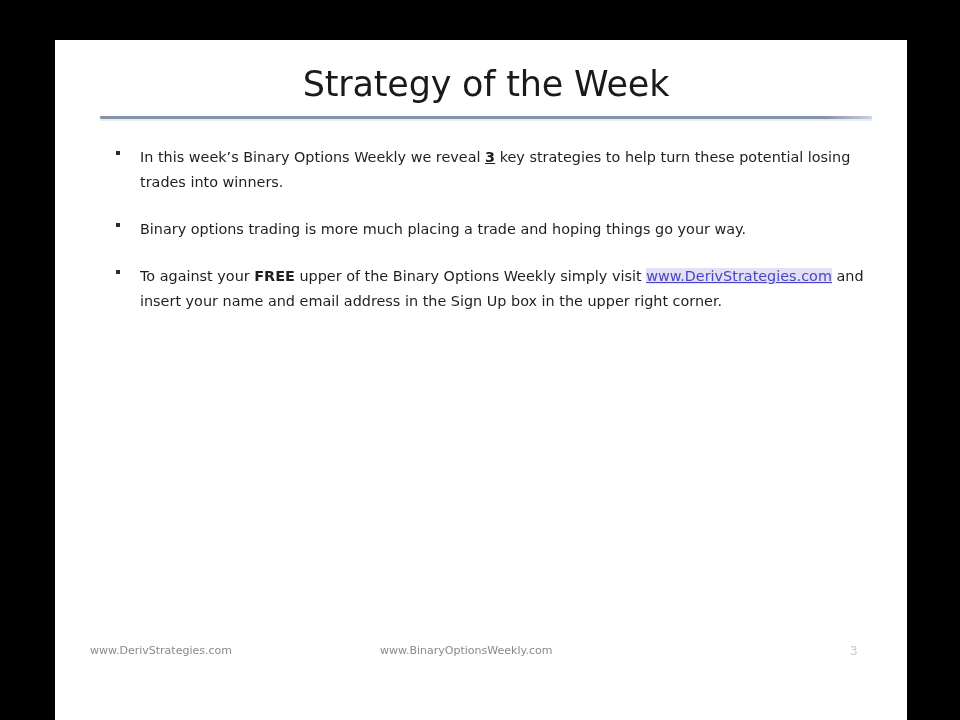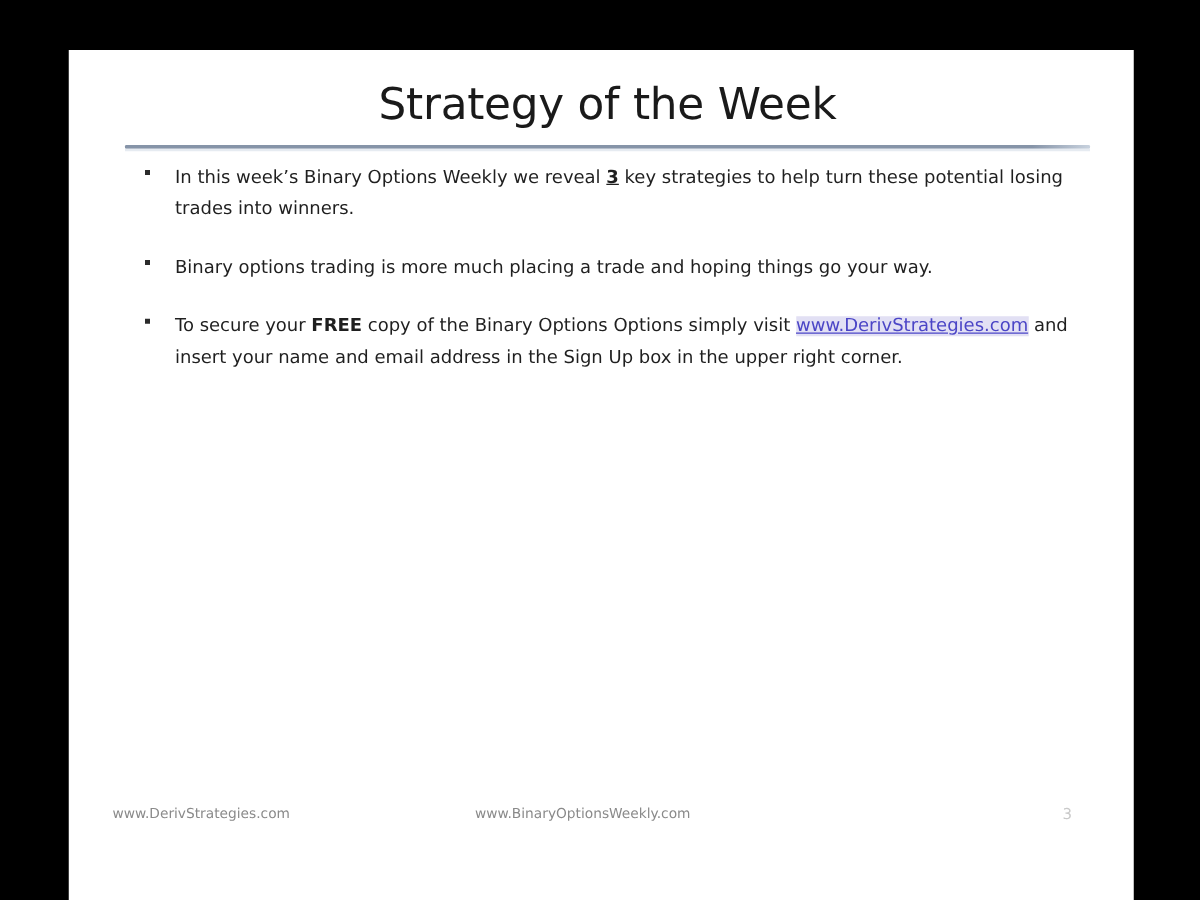--- a/index.html
+++ b/index.html
@@ -66,21 +66,21 @@
     top: 79px;
     width: 772px;
     height: 2px;
     background: #e6ebf1;
   }
 
   
   #body-list {
     position: absolute;
     left: 52px;
-    top: 90px;
+    top: 105px;
     width: 785px;
   }
   .bullet-row {
     position: relative;
     padding-left: 33px;
     margin-bottom: 22px;
   }
   .bullet-marker {
     position: absolute;
     left: 9px;
@@ -153,21 +153,21 @@
         <span class="bullet-marker"></span>
         <div class="bullet-text">
           <span>Binary options trading is more much placing a trade and hoping things go your way.</span>
         </div>
       </div>
 
 
       <div class="bullet-row">
         <span class="bullet-marker"></span>
         <div class="bullet-text">
-          <span>To secure your </span><span class="bold">FREE</span><span> copy of the Binary Options Options simply visit </span><span class="weblink">www.DerivStrategies.com</span><span> and insert your name and email address in the Sign Up box in the upper right corner.</span>
+          <span>To against your </span><span class="bold">FREE</span><span> upper of the Binary Options Weekly simply visit </span><span class="weblink">www.DerivStrategies.com</span><span> and insert your name and email address in the Sign Up box in the upper right corner.</span>
         </div>
       </div>
 
     </div>
 
     <div id="footer">
       <div class="footer-text" id="footer-left">www.DerivStrategies.com</div>
       <div class="footer-text" id="footer-center">www.BinaryOptionsWeekly.com</div>
       <div class="footer-text" id="footer-page">3</div>
     </div>

